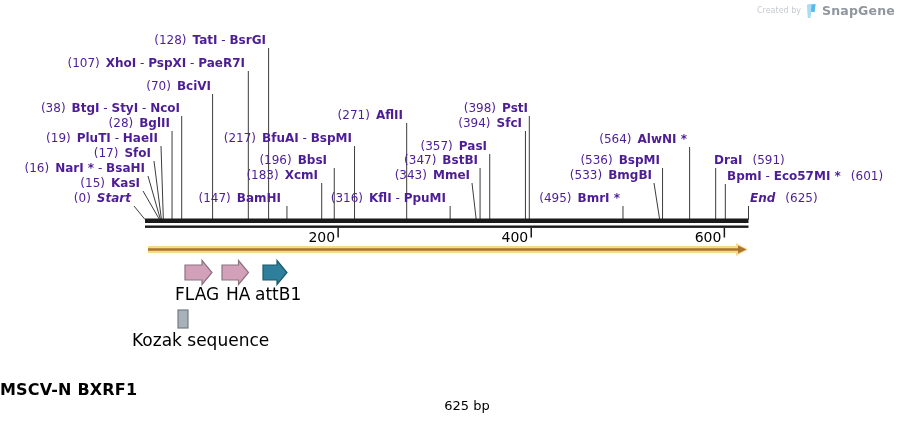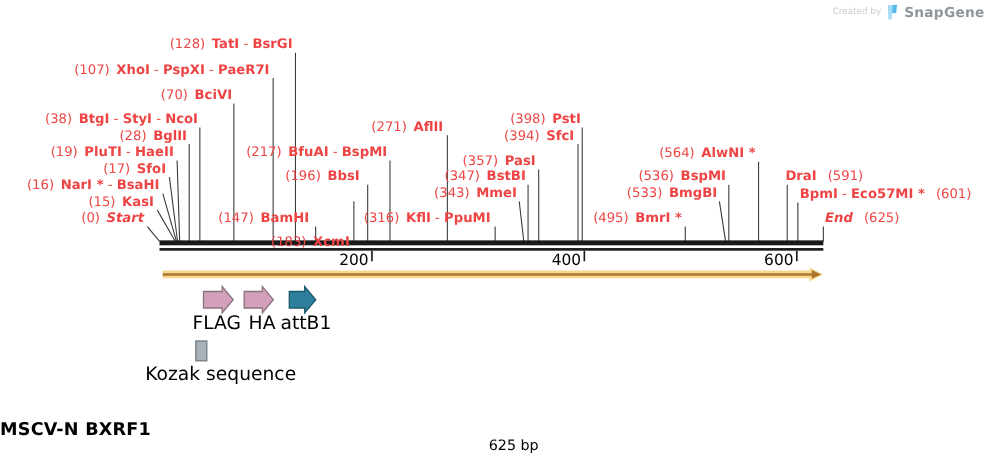--- a/index.html
+++ b/index.html
@@ -2,21 +2,21 @@
 <html><head>
 <meta charset="utf-8">
 <style>
   html,body{margin:0;padding:0;background:#ffffff;}
   #canvas{
     position:relative;width:898px;height:421px;background:#ffffff;
     font-family:"DejaVu Sans","Liberation Sans",sans-serif;overflow:hidden;
   }
   #map-svg{position:absolute;left:0;top:0;}
   .site-label{
-    position:absolute;white-space:nowrap;font-size:12px;line-height:15px;height:15px;color:#ef4444;
+    position:absolute;white-space:nowrap;font-size:12px;line-height:15px;height:15px;color:#4c1d95;
   }
   .site-label .num{font-weight:400;}
   .site-label .num.gapL{margin-right:6px;}
   .site-label .num.gapR{margin-left:10px;}
   .site-label .enz{font-weight:700;}
   .site-label .enz.it{font-style:italic;}
   .site-label .sep{font-weight:400;}
   .ruler-num{
     position:absolute;font-size:14px;line-height:14px;height:14px;color:#000;white-space:nowrap;
   }
@@ -108,21 +108,21 @@
       <div class="site-label" style="top: 176px; right: 758px;"><span class="num gapL">(15)</span><span><span class="enz">KasI</span></span></div>
       <div class="site-label" style="top: 161px; right: 753px;"><span class="num gapL">(16)</span><span><span class="enz">NarI *</span><span class="sep"> - </span><span class="enz">BsaHI</span></span></div>
       <div class="site-label" style="top: 146px; right: 747px;"><span class="num gapL">(17)</span><span><span class="enz">SfoI</span></span></div>
       <div class="site-label" style="top: 131px; right: 740px;"><span class="num gapL">(19)</span><span><span class="enz">PluTI</span><span class="sep"> - </span><span class="enz">HaeII</span></span></div>
       <div class="site-label" style="top: 116px; right: 728px;"><span class="num gapL">(28)</span><span><span class="enz">BglII</span></span></div>
       <div class="site-label" style="top: 101px; right: 718px;"><span class="num gapL">(38)</span><span><span class="enz">BtgI</span><span class="sep"> - </span><span class="enz">StyI</span><span class="sep"> - </span><span class="enz">NcoI</span></span></div>
       <div class="site-label" style="top: 79px; right: 687px;"><span class="num gapL">(70)</span><span><span class="enz">BciVI</span></span></div>
       <div class="site-label" style="top: 56px; right: 653px;"><span class="num gapL">(107)</span><span><span class="enz">XhoI</span><span class="sep"> - </span><span class="enz">PspXI</span><span class="sep"> - </span><span class="enz">PaeR7I</span></span></div>
       <div class="site-label" style="top: 33px; right: 632px;"><span class="num gapL">(128)</span><span><span class="enz">TatI</span><span class="sep"> - </span><span class="enz">BsrGI</span></span></div>
       <div class="site-label" style="top: 191px; right: 617px;"><span class="num gapL">(147)</span><span><span class="enz">BamHI</span></span></div>
-      <div class="site-label" style="top: 168px; right: 580px; margin-top: 45px;"><span class="num gapL">(183)</span><span><span class="enz">XcmI</span></span></div>
+      <div class="site-label" style="top: 168px; right: 580px;"><span class="num gapL">(183)</span><span><span class="enz">XcmI</span></span></div>
       <div class="site-label" style="top: 153px; right: 571px;"><span class="num gapL">(196)</span><span><span class="enz">BbsI</span></span></div>
       <div class="site-label" style="top: 131px; right: 546px;"><span class="num gapL">(217)</span><span><span class="enz">BfuAI</span><span class="sep"> - </span><span class="enz">BspMI</span></span></div>
       <div class="site-label" style="top: 108px; right: 495px;"><span class="num gapL">(271)</span><span><span class="enz">AflII</span></span></div>
       <div class="site-label" style="top: 191px; right: 452px;"><span class="num gapL">(316)</span><span><span class="enz">KflI</span><span class="sep"> - </span><span class="enz">PpuMI</span></span></div>
       <div class="site-label" style="top: 168px; right: 428px;"><span class="num gapL">(343)</span><span><span class="enz">MmeI</span></span></div>
       <div class="site-label" style="top: 153px; right: 420px;"><span class="num gapL">(347)</span><span><span class="enz">BstBI</span></span></div>
       <div class="site-label" style="top: 139px; right: 411px;"><span class="num gapL">(357)</span><span><span class="enz">PasI</span></span></div>
       <div class="site-label" style="top: 116px; right: 376px;"><span class="num gapL">(394)</span><span><span class="enz">SfcI</span></span></div>
       <div class="site-label" style="top: 101px; right: 370px;"><span class="num gapL">(398)</span><span><span class="enz">PstI</span></span></div>
       <div class="site-label" style="top: 191px; right: 278px;"><span class="num gapL">(495)</span><span><span class="enz">BmrI *</span></span></div>

